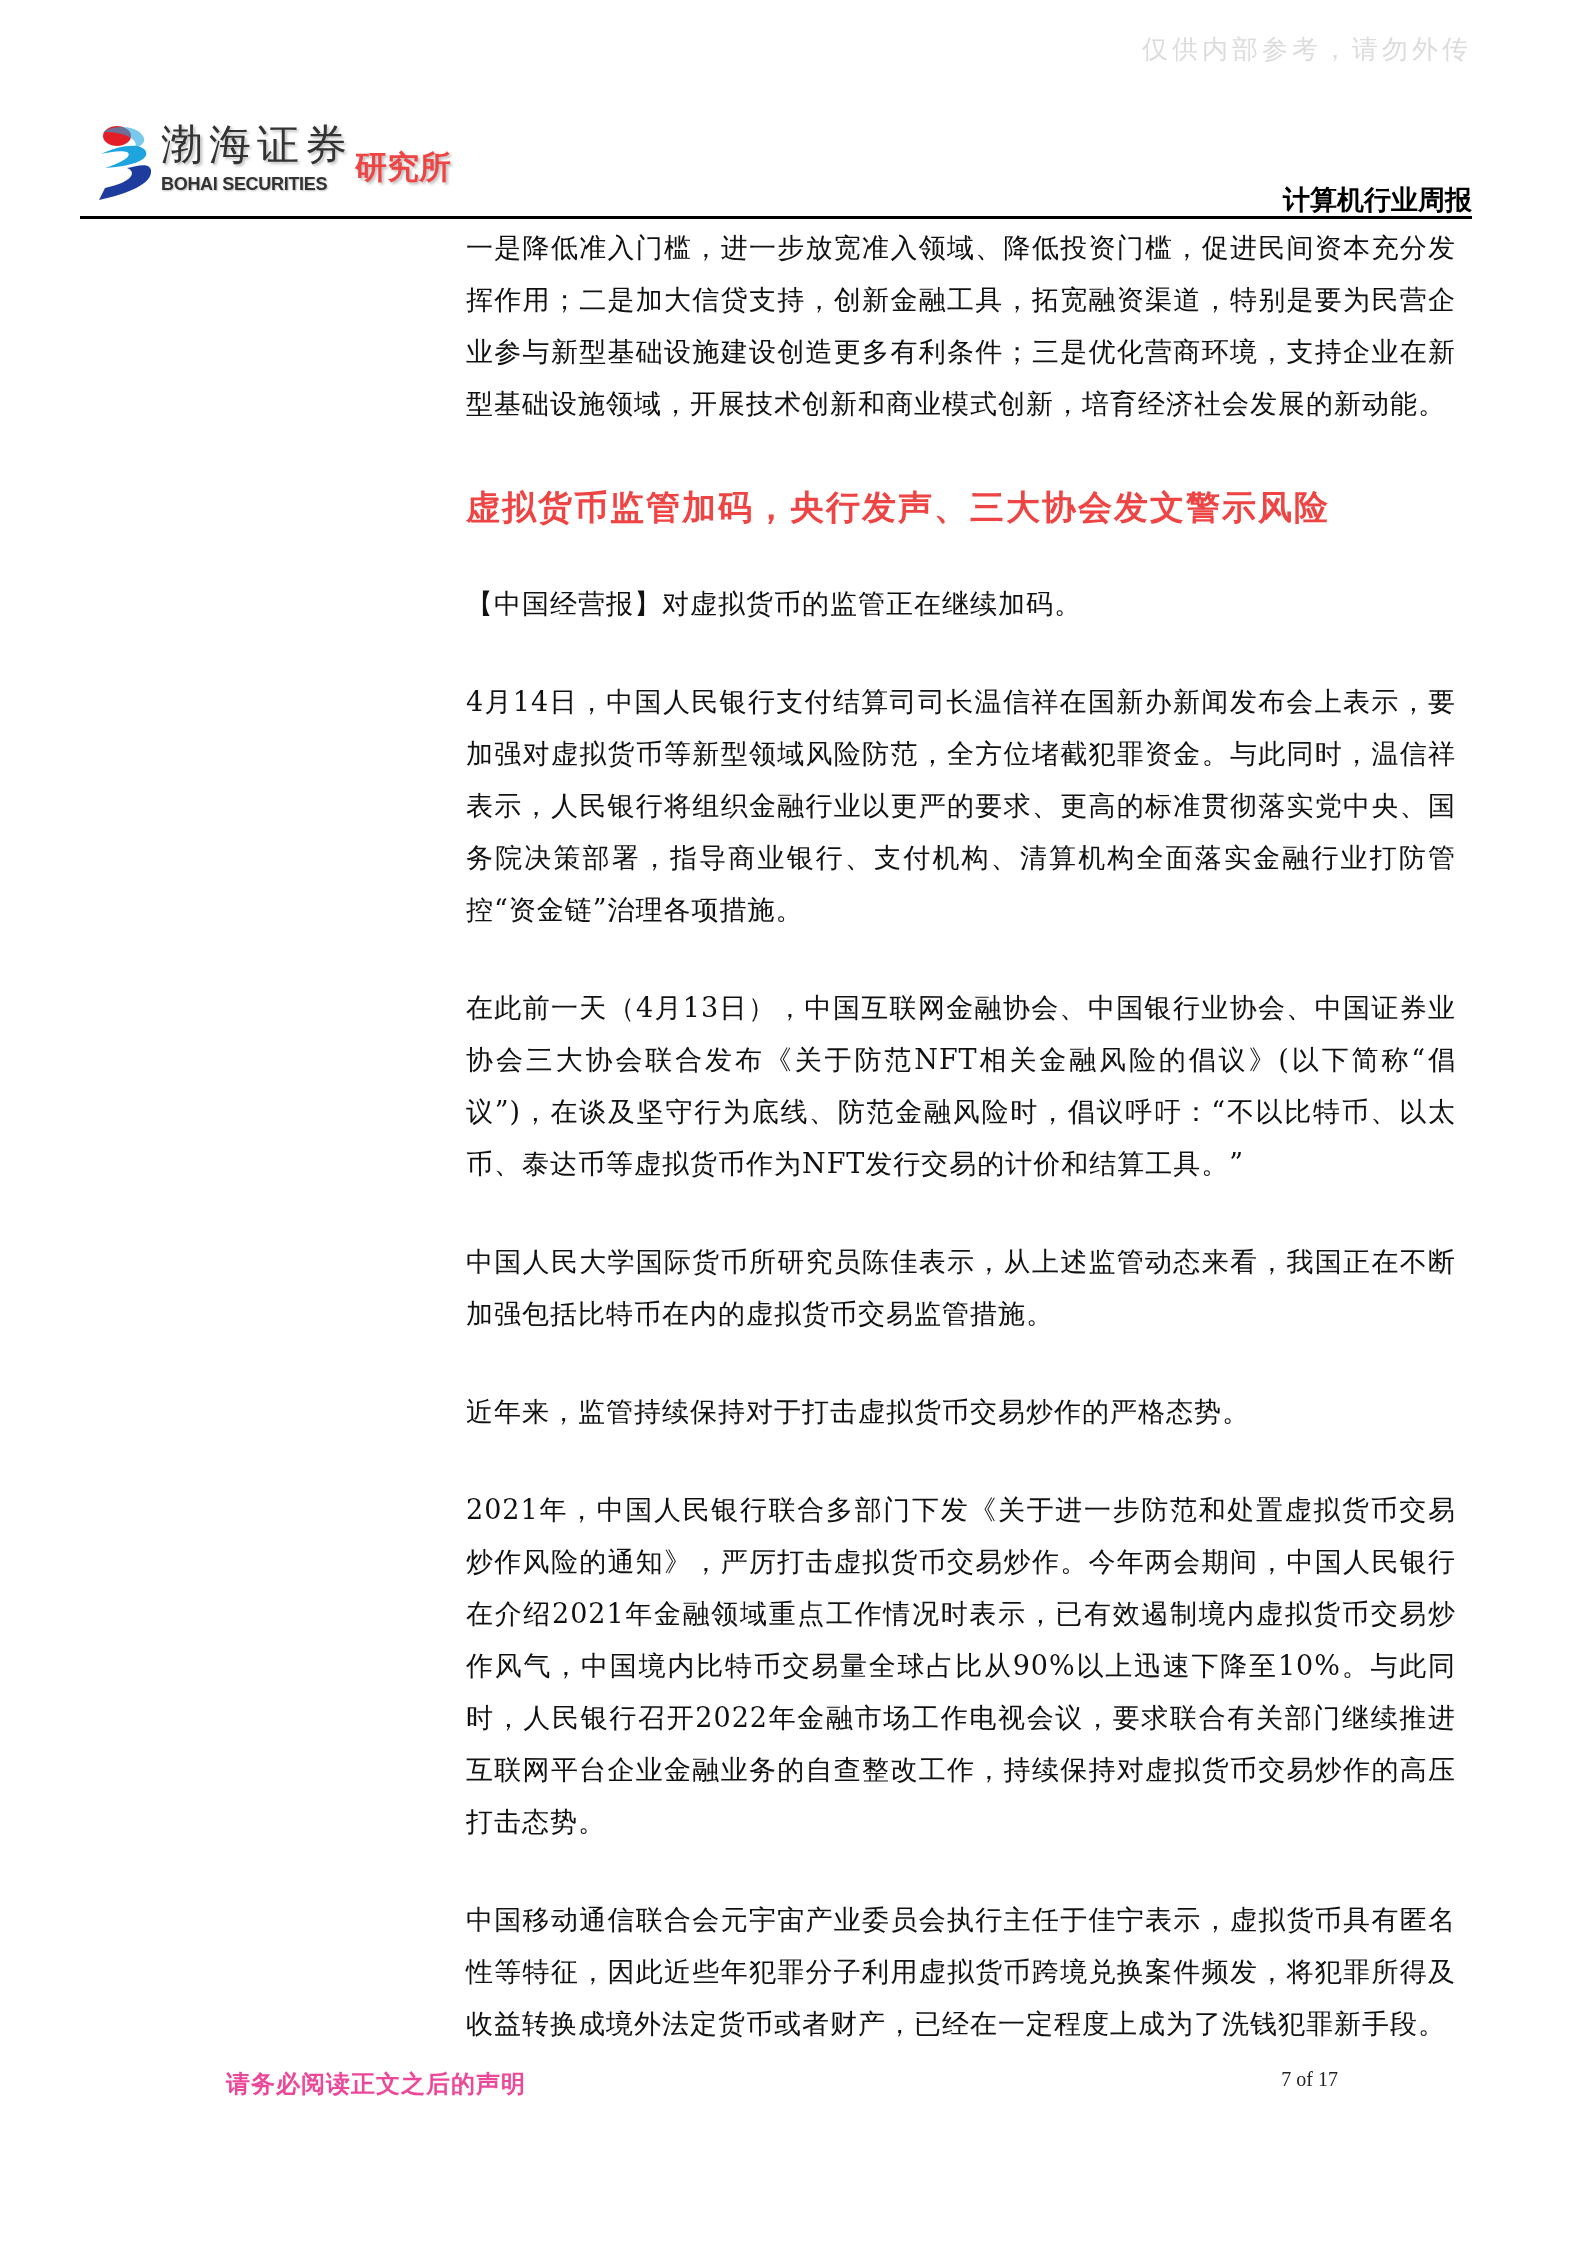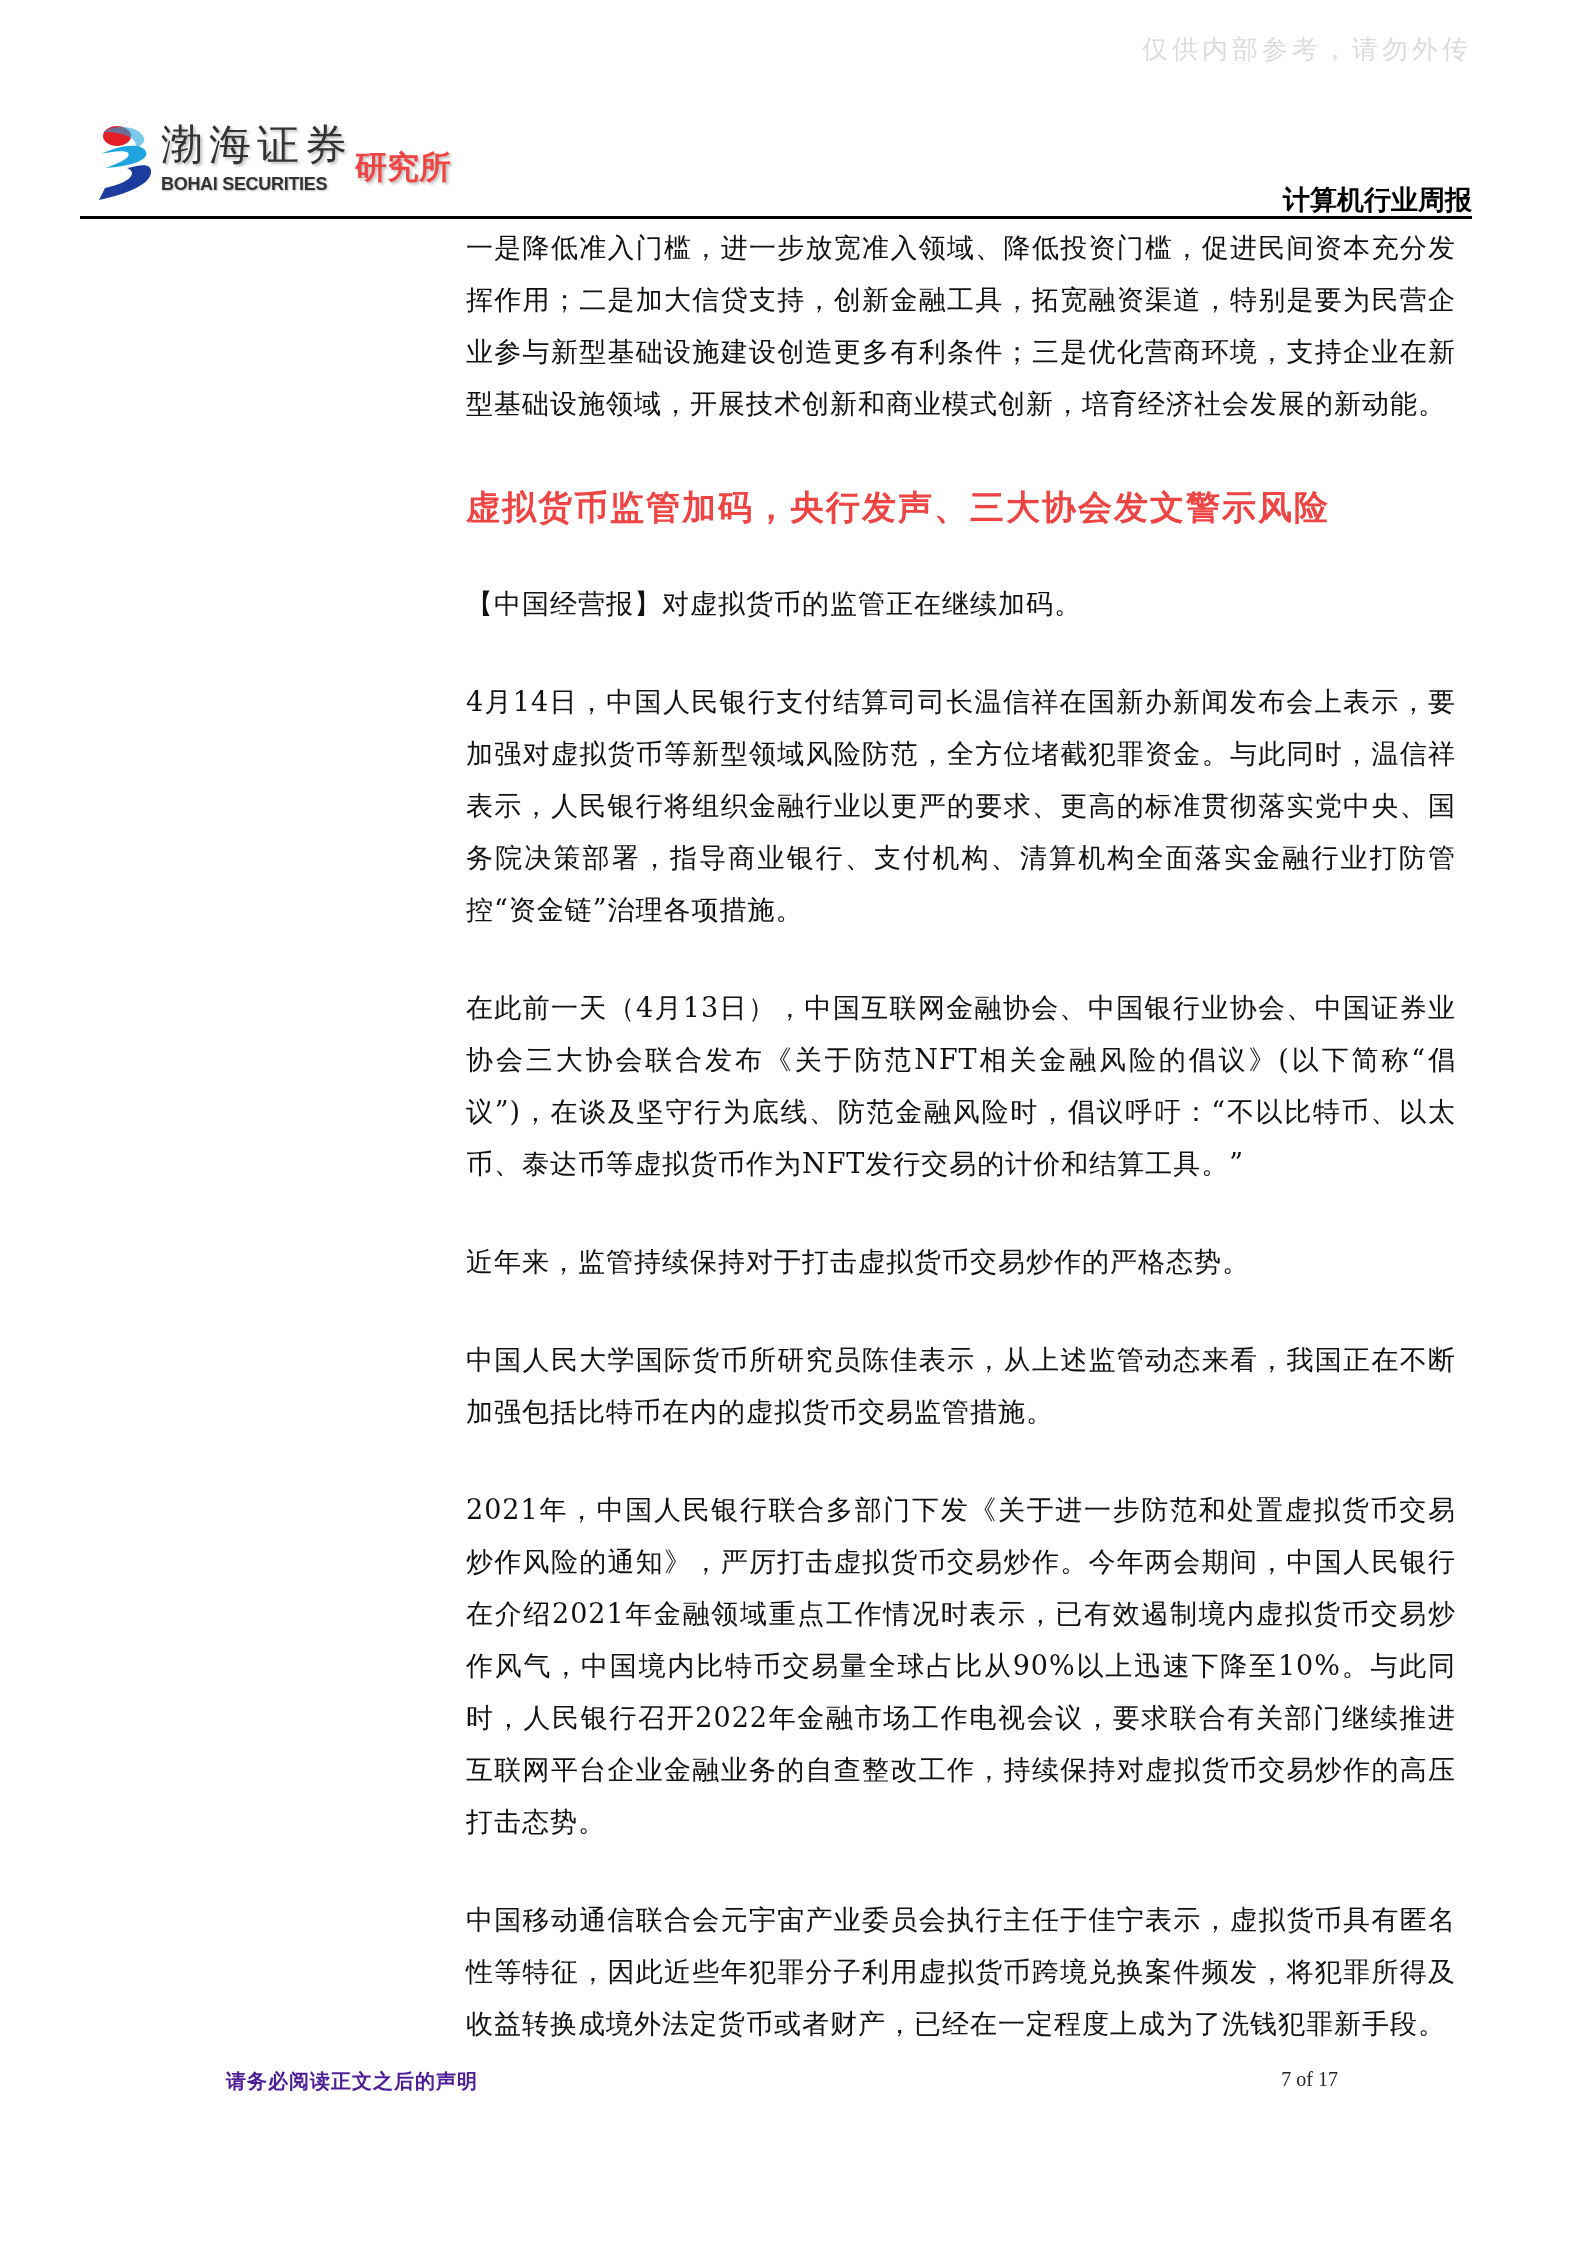--- a/index.html
+++ b/index.html
@@ -124,23 +124,23 @@
       position: absolute;
       top: 2068px;
       left: 226px;
       width: 1112px;
       height: 40px;
     }
     .footer-left {
       position: absolute;
       left: 0;
       top: 0;
-      font-size: 20px;
+      font-size: 24px;
       font-weight: bold;
-      color: #4c1d95;
+      color: #ec4899;
       letter-spacing: 1px;
     }
     .footer-right {
       position: absolute;
       right: 0;
       top: 0;
       font-size: 20px;
       color: #222222;
       font-family: "Liberation Serif", serif;
     }
@@ -167,22 +167,22 @@
 </div>
 
 <div class="content">
   <p class="para">一是降低准入门槛，进一步放宽准入领域、降低投资门槛，促进民间资本充分发挥作用；二是加大信贷支持，创新金融工具，拓宽融资渠道，特别是要为民营企业参与新型基础设施建设创造更多有利条件；三是优化营商环境，支持企业在新型基础设施领域，开展技术创新和商业模式创新，培育经济社会发展的新动能。</p>
 
   <h2 class="section-title">虚拟货币监管加码，央行发声、三大协会发文警示风险</h2>
 
   <p class="para gap">【中国经营报】对虚拟货币的监管正在继续加码。</p>
   <p class="para gap">4月14日，中国人民银行支付结算司司长温信祥在国新办新闻发布会上表示，要加强对虚拟货币等新型领域风险防范，全方位堵截犯罪资金。与此同时，温信祥表示，人民银行将组织金融行业以更严的要求、更高的标准贯彻落实党中央、国务院决策部署，指导商业银行、支付机构、清算机构全面落实金融行业打防管控“资金链”治理各项措施。</p>
   <p class="para gap">在此前一天（4月13日），中国互联网金融协会、中国银行业协会、中国证券业协会三大协会联合发布《关于防范NFT相关金融风险的倡议》(以下简称“倡议”)，在谈及坚守行为底线、防范金融风险时，倡议呼吁：“不以比特币、以太币、泰达币等虚拟货币作为NFT发行交易的计价和结算工具。”</p>
+  <p class="para gap">中国人民大学国际货币所研究员陈佳表示，从上述监管动态来看，我国正在不断加强包括比特币在内的虚拟货币交易监管措施。</p>
   <p class="para gap">近年来，监管持续保持对于打击虚拟货币交易炒作的严格态势。</p>
-  <p class="para gap">中国人民大学国际货币所研究员陈佳表示，从上述监管动态来看，我国正在不断加强包括比特币在内的虚拟货币交易监管措施。</p>
   <p class="para gap">2021年，中国人民银行联合多部门下发《关于进一步防范和处置虚拟货币交易炒作风险的通知》，严厉打击虚拟货币交易炒作。今年两会期间，中国人民银行在介绍2021年金融领域重点工作情况时表示，已有效遏制境内虚拟货币交易炒作风气，中国境内比特币交易量全球占比从90%以上迅速下降至10%。与此同时，人民银行召开2022年金融市场工作电视会议，要求联合有关部门继续推进互联网平台企业金融业务的自查整改工作，持续保持对虚拟货币交易炒作的高压打击态势。</p>
   <p class="para gap">中国移动通信联合会元宇宙产业委员会执行主任于佳宁表示，虚拟货币具有匿名性等特征，因此近些年犯罪分子利用虚拟货币跨境兑换案件频发，将犯罪所得及收益转换成境外法定货币或者财产，已经在一定程度上成为了洗钱犯罪新手段。</p>
 </div>
 
 <div class="footer">
   <div class="footer-left">请务必阅读正文之后的声明</div>
   <div class="footer-right">7 of 17</div>
 </div>
 
 </body></html>

